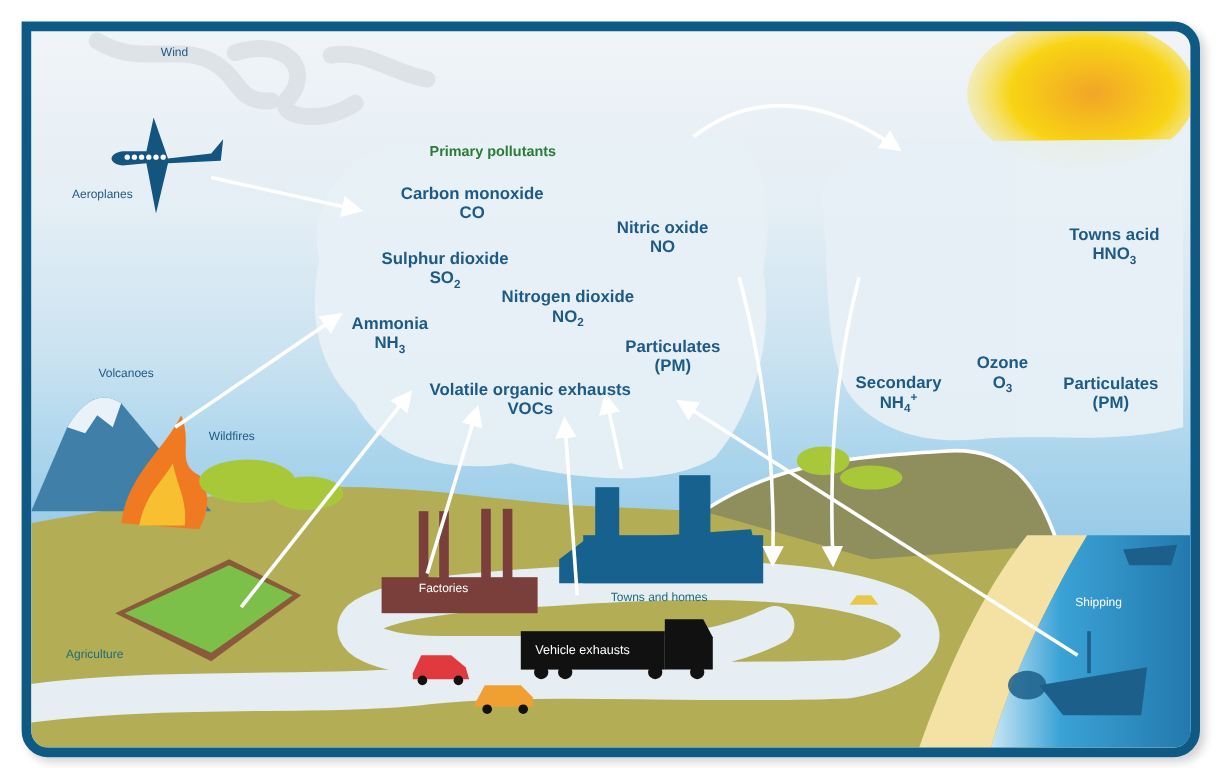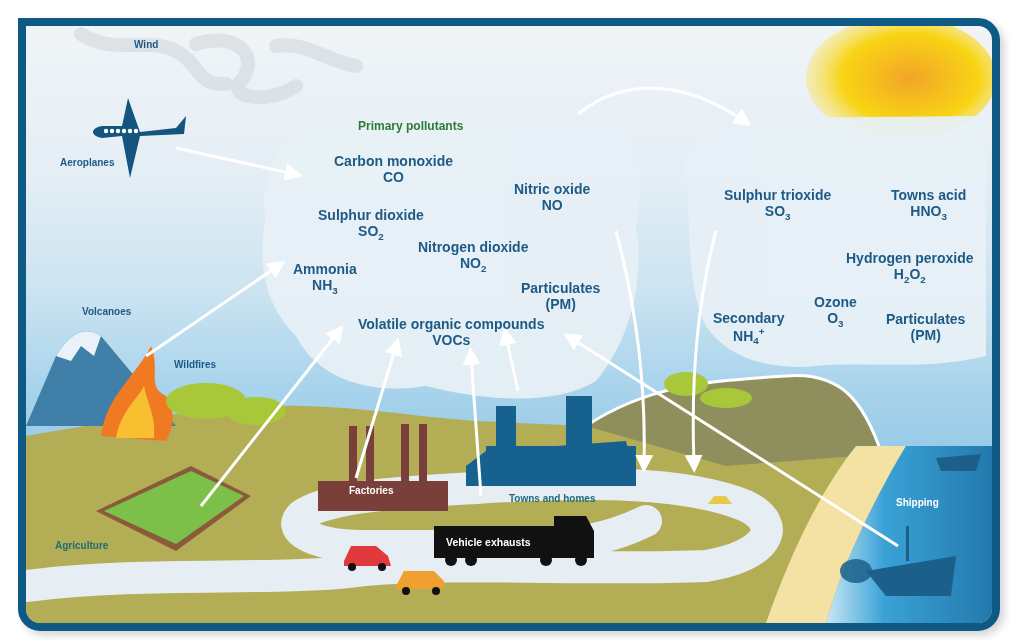--- a/index.html
+++ b/index.html
@@ -10,21 +10,21 @@
   .frame {
     position: absolute; left: 18px; top: 18px; width: 982px; height: 613px;
     border: 8px solid #0e5a85; border-radius: 0 22px 22px 22px; box-sizing: border-box;
     overflow: hidden; box-shadow: 4px 4px 8px rgba(0,0,0,0.18);
     background: linear-gradient(180deg, #f0f4f7 0%, #e4eef5 25%, #cbe3f1 45%, #a9d4ec 60%, #9acbe8 70%);
   }
   .abs { position: absolute; }
   svg.scene { position: absolute; left: 0; top: 0; }
   .lbl { position: absolute; font-weight: bold; color: #1e5a86; text-align: center; white-space: nowrap; line-height: 1.15; }
   .lbl sub, .lbl sup { font-size: 70%; }
-  .src { font-size: 11px; color: #1e5a86; font-weight: bold; position: absolute; white-space: nowrap; }
+  .src { font-size: 11px; color: #1e5a86; font-weight: normal; position: absolute; white-space: nowrap; }
   .src.light { color: #ffffff; }
   .src.teal { color: #1f6c7a; }
   .heading { position: absolute; font-weight: bold; color: #2c7a38; font-size: 12px; white-space: nowrap; }
   .poll { font-size: 14px; }
 </style>
 </head>
 <body>
 
 <div class="frame">
 
@@ -177,35 +177,27 @@
   </div>
   <div class="lbl poll" style="left:267px;top:235px">
     <div>Ammonia</div>
     <div><span>NH</span><sub>3</sub></div>
   </div>
   <div class="lbl poll" style="left:495px;top:254px">
     <div>Particulates</div>
       <div>(PM)</div>
   </div>
   <div class="lbl poll" style="left:332px;top:290px">
-    <div>Volatile organic compounds</div>
+    <div>Volatile organic exhausts</div>
       <div>VOCs</div>
   </div>
 
-  <div class="lbl poll" style="left:698px;top:161px">
-    <div>Sulphur trioxide</div>
-    <div><span>SO</span><sub>3</sub></div>
-  </div>
   <div class="lbl poll" style="left:865px;top:161px">
     <div>Towns acid</div>
     <div><span>HNO</span><sub>3</sub></div>
-  </div>
-  <div class="lbl poll" style="left:820px;top:224px">
-    <div>Hydrogen peroxide</div>
-    <div><span>H</span><sub>2</sub><span>O</span><sub>2</sub></div>
   </div>
   <div class="lbl poll" style="left:788px;top:268px">
     <div>Ozone</div>
     <div><span>O</span><sub>3</sub></div>
   </div>
   <div class="lbl poll" style="left:687px;top:284px">
     <div>Secondary</div>
     <div><span>NH</span><sub>4</sub><sup>+</sup></div>
   </div>
   <div class="lbl poll" style="left:860px;top:285px">

